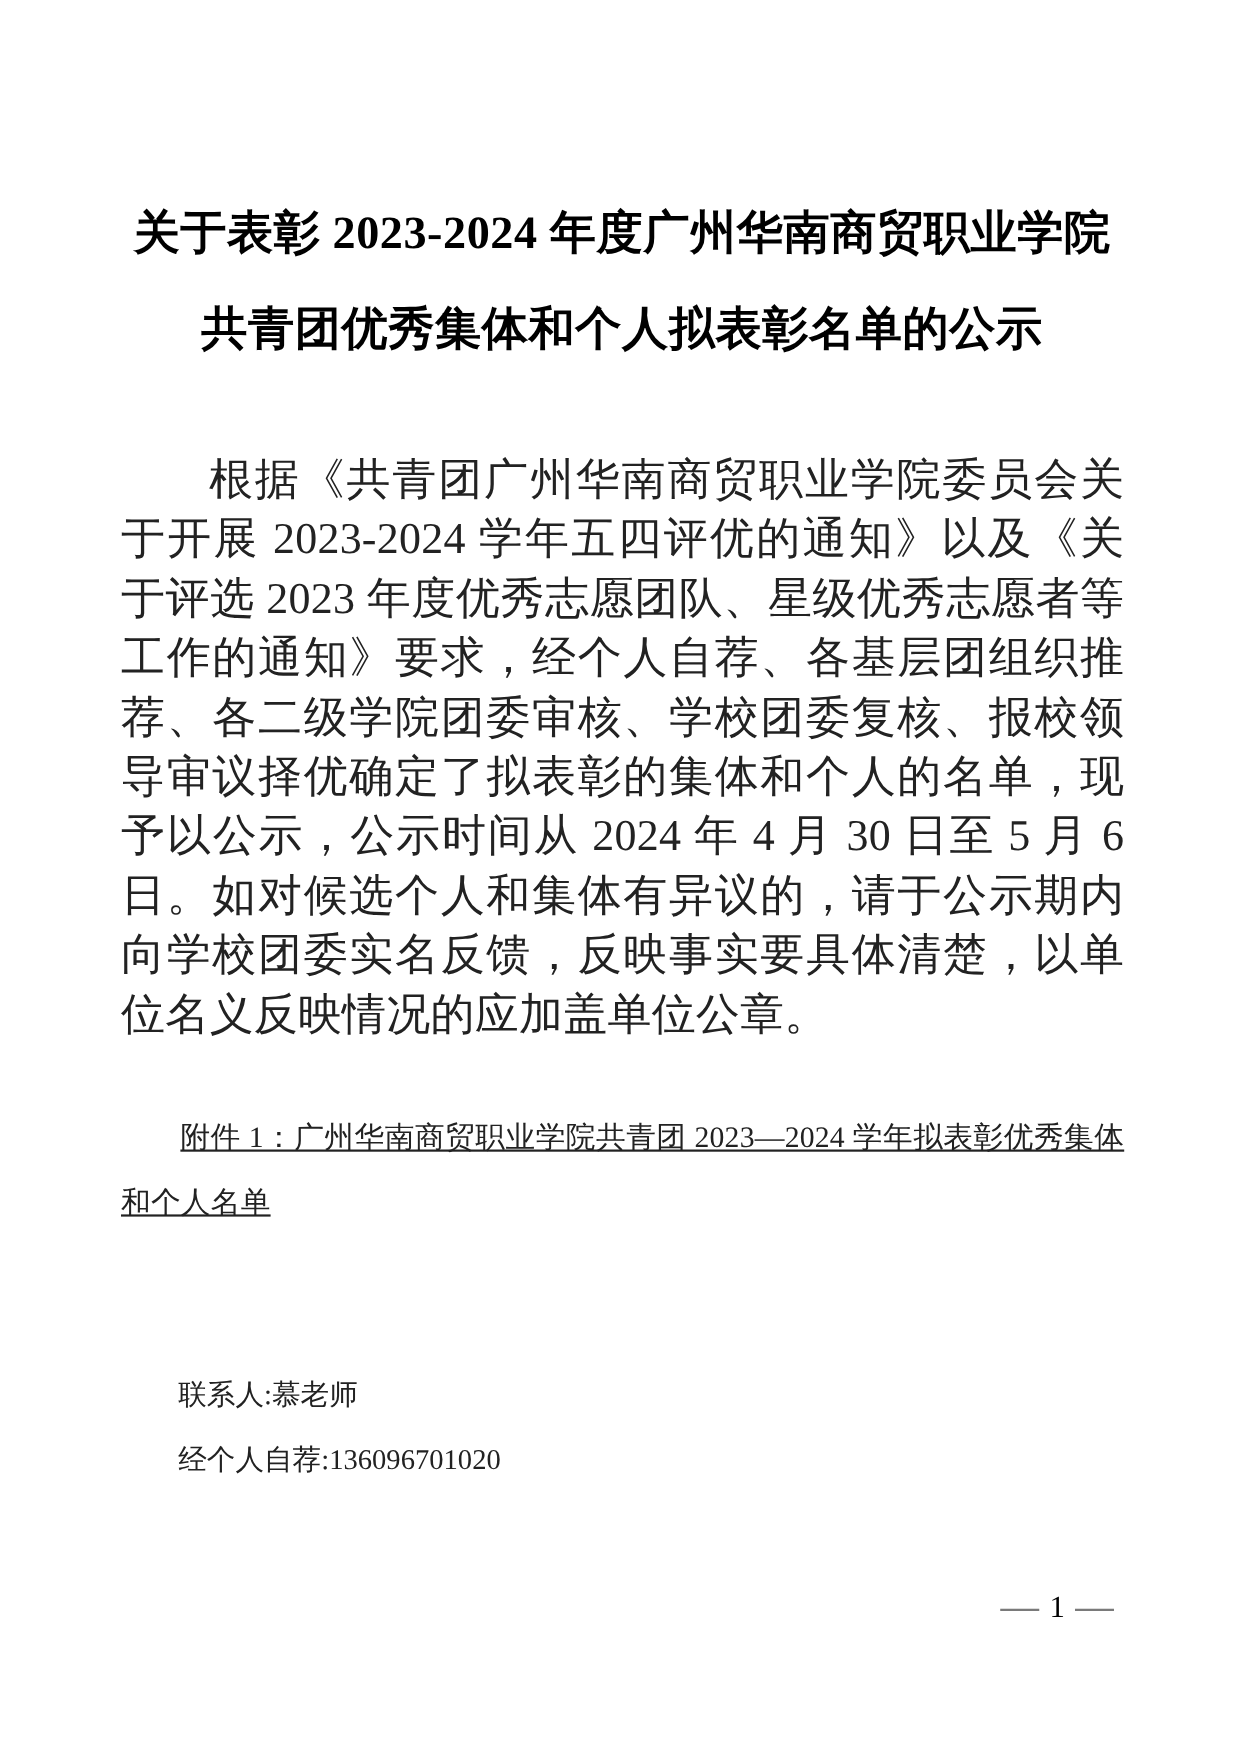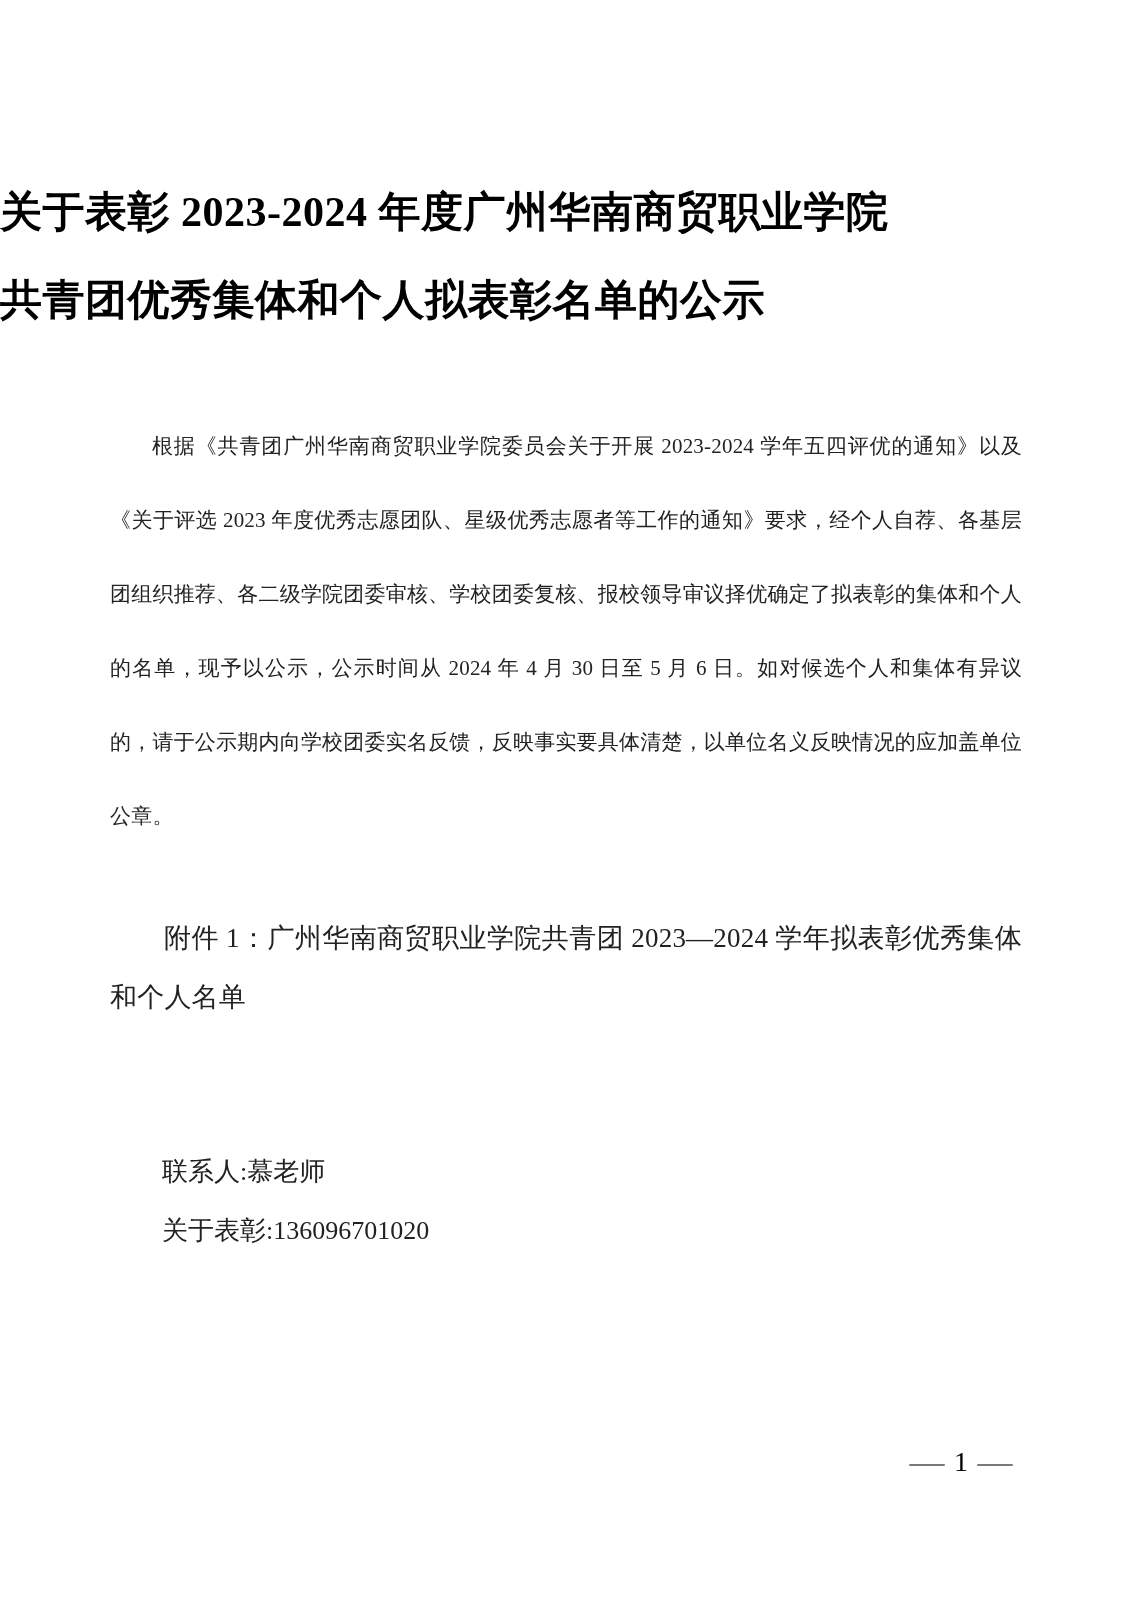--- a/index.html
+++ b/index.html
@@ -19,44 +19,46 @@
     position: relative;
     width: 1131px;
     height: 1600px;
     margin: 0 auto;
     background: var(--background, #ffffff);
     overflow: hidden;
     color: var(--text, #222222);
   }
   .doc-title {
     padding-top: 168px;
+    text-align: center;
     font-size: 42px;
     line-height: 88px;
     font-weight: bold;
     color: var(--title, #000000);
     letter-spacing: 0.5px;
   }
   .body-para {
     margin: 65px 109px 0 110px;
-    font-size: 21px;
-    line-height: 74px;
+    font-size: 40px;
+    line-height: 54px;
     text-align: justify;
     text-indent: 2em;
     letter-spacing: 0.2px;
     font-family: Liberation Serif, serif;
   }
   .attachments {
     margin: 56px 109px 0 110px;
     font-size: 27px;
     line-height: 59px;
   }
   .attachments p {
     text-align: justify;
     text-indent: 2em;
     letter-spacing: 0.2px;
+    text-decoration: underline;
   }
   .contact {
     margin: 115px 109px 0 110px;
     font-size: 26px;
     line-height: 59px;
   }
   .contact p {
     text-indent: 2em;
   }
   .page-number {
@@ -86,21 +88,21 @@
   </header>
 
   <p class="body-para">根据《共青团广州华南商贸职业学院委员会关于开展 2023-2024 学年五四评优的通知》以及《关于评选 2023 年度优秀志愿团队、星级优秀志愿者等工作的通知》要求，经个人自荐、各基层团组织推荐、各二级学院团委审核、学校团委复核、报校领导审议择优确定了拟表彰的集体和个人的名单，现予以公示，公示时间从 2024 年 4 月 30 日至 5 月 6 日。如对候选个人和集体有异议的，请于公示期内向学校团委实名反馈，反映事实要具体清楚，以单位名义反映情况的应加盖单位公章。</p>
 
   <section class="attachments">
     <p>附件 1：广州华南商贸职业学院共青团 2023—2024 学年拟表彰优秀集体和个人名单</p>
   </section>
 
   <section class="contact">
     <p>联系人:慕老师</p>
-    <p>关于表彰:136096701020</p>
+    <p>经个人自荐:136096701020</p>
   </section>
 
   <div class="page-number">
     <span class="dash">—</span>
     <span class="num">1</span>
     <span class="dash">—</span>
   </div>
 
 </div>
 

